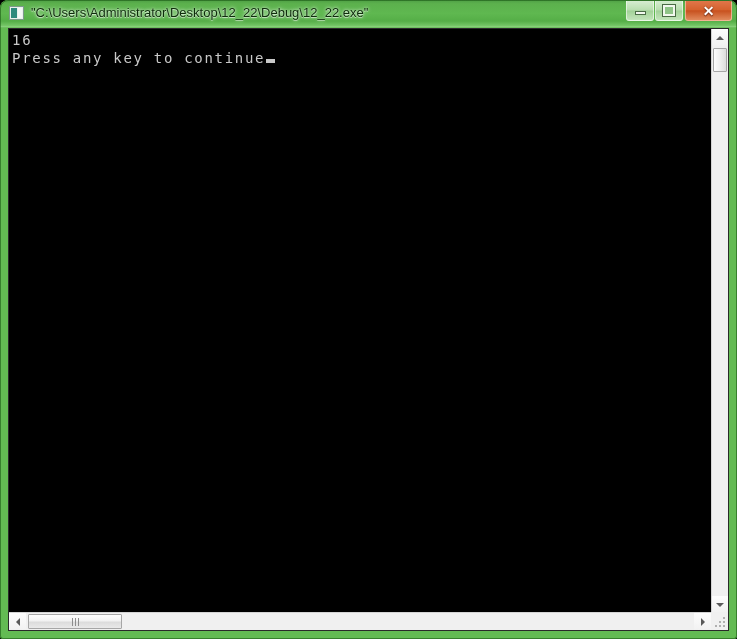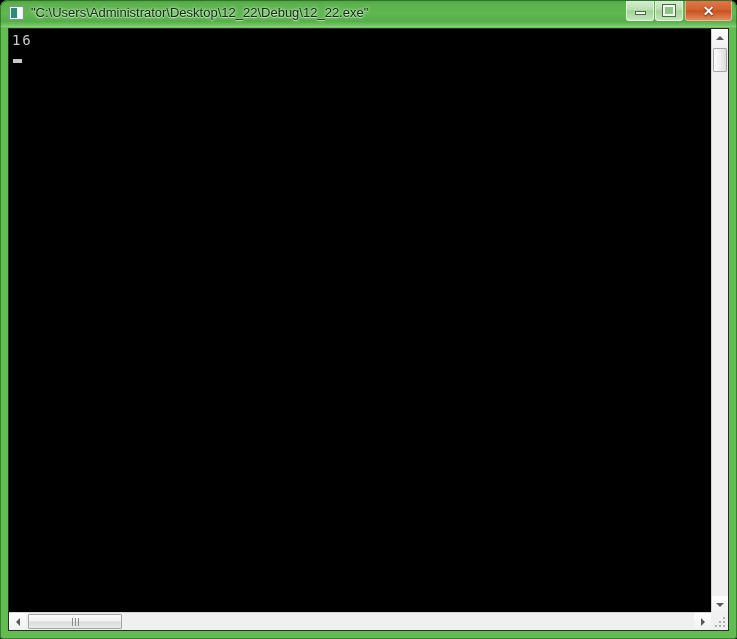--- a/index.html
+++ b/index.html
@@ -364,21 +364,21 @@
         <div class="cap-btn close">
           <div class="glyph-close">✕</div>
         </div>
 
       </div>
     </div>
 
     <div id="client">
 
       <div id="console-surface">
-        <div id="console-text"><span id="console-line-1">16</span><br><span id="console-cursor"></span></div>
+        <div id="console-text"><span id="console-line-1">16</span><br><span id="console-line-2">Press any key to continue</span><span id="console-cursor"></span></div>
       </div>
 
       <div id="vscroll">
         <div class="sb-arrow up">
           <div class="tri up"></div>
         </div>
         <div id="vthumb"></div>
         <div class="sb-arrow down">
           <div class="tri down"></div>
         </div>

